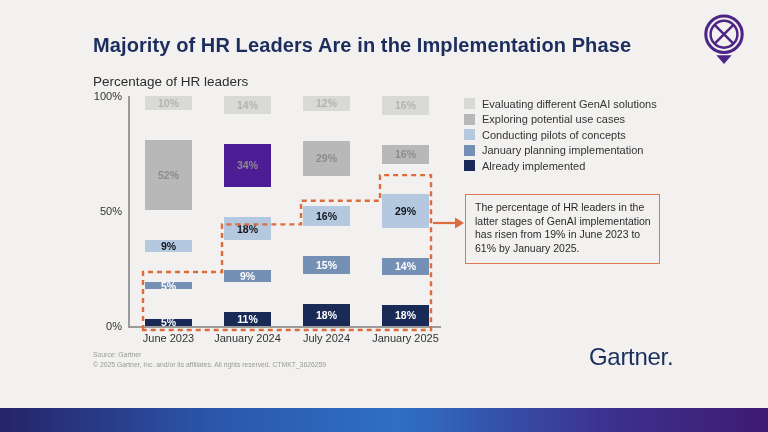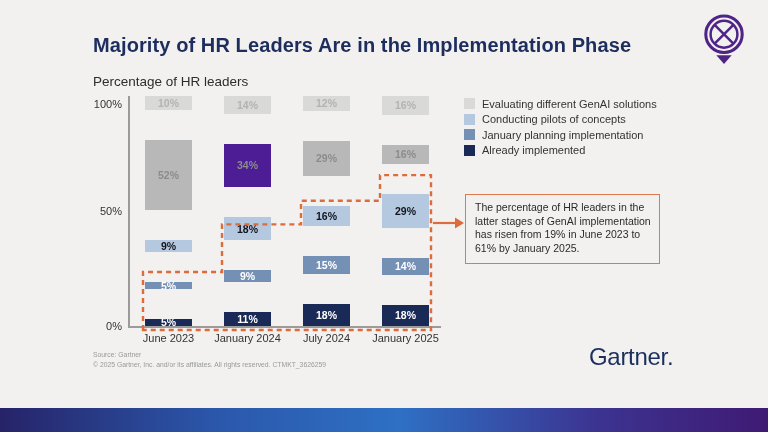--- a/index.html
+++ b/index.html
@@ -75,21 +75,21 @@
     <circle cx="24" cy="21" r="19" fill="none" stroke="#4f2487" stroke-width="3.2"></circle>
     <circle cx="24" cy="21" r="14" fill="none" stroke="#4f2487" stroke-width="2.6"></circle>
     <line x1="14.2" y1="11.2" x2="33.8" y2="30.8" stroke="#4f2487" stroke-width="2.6"></line>
     <line x1="33.8" y1="11.2" x2="14.2" y2="30.8" stroke="#4f2487" stroke-width="2.6"></line>
     <polygon points="16,43 32,43 24,52" fill="#4f2487"></polygon>
   </svg>
 
   <div class="y-axis-line"></div>
   <div class="x-axis-line"></div>
   <div id="yticks">
-      <div class="y-tick" style="top: 104px;">100%</div>
+      <div class="y-tick" style="top: 96px;">100%</div>
       <div class="y-tick" style="top: 211px;">50%</div>
       <div class="y-tick" style="top: 326px;">0%</div>
     </div>
 
   <div id="bars-layer">
       <div class="bar" style="left: 145px; width: 47px;">
         <div class="seg" style="height: 12.3457%; background: rgb(217, 217, 216);">
           <span class="seglbl" style="color: rgb(179, 179, 178);">10%</span>
         </div>
         <div class="seg" style="height: 64.1975%; background: rgb(184, 184, 184);">
@@ -161,20 +161,24 @@
       <div class="x-label" style="left: 120.5px;">June 2023</div>
       <div class="x-label" style="left: 199.5px;">January 2024</div>
       <div class="x-label" style="left: 278.5px;">July 2024</div>
       <div class="x-label" style="left: 357.5px;">January 2025</div>
     </div>
 
   <div id="legend">
       <div class="legend-row">
         <span class="legend-swatch" style="background: rgb(217, 217, 216);"></span>
         <span class="legend-label">Evaluating different GenAI solutions</span>
+      </div>
+      <div class="legend-row">
+        <span class="legend-swatch" style="background: rgb(184, 184, 184);"></span>
+        <span class="legend-label">Exploring potential use cases</span>
       </div>
       <div class="legend-row">
         <span class="legend-swatch" style="background: rgb(180, 200, 223);"></span>
         <span class="legend-label">Conducting pilots of concepts</span>
       </div>
       <div class="legend-row">
         <span class="legend-swatch" style="background: rgb(117, 144, 181);"></span>
         <span class="legend-label">January planning implementation</span>
       </div>
       <div class="legend-row">

